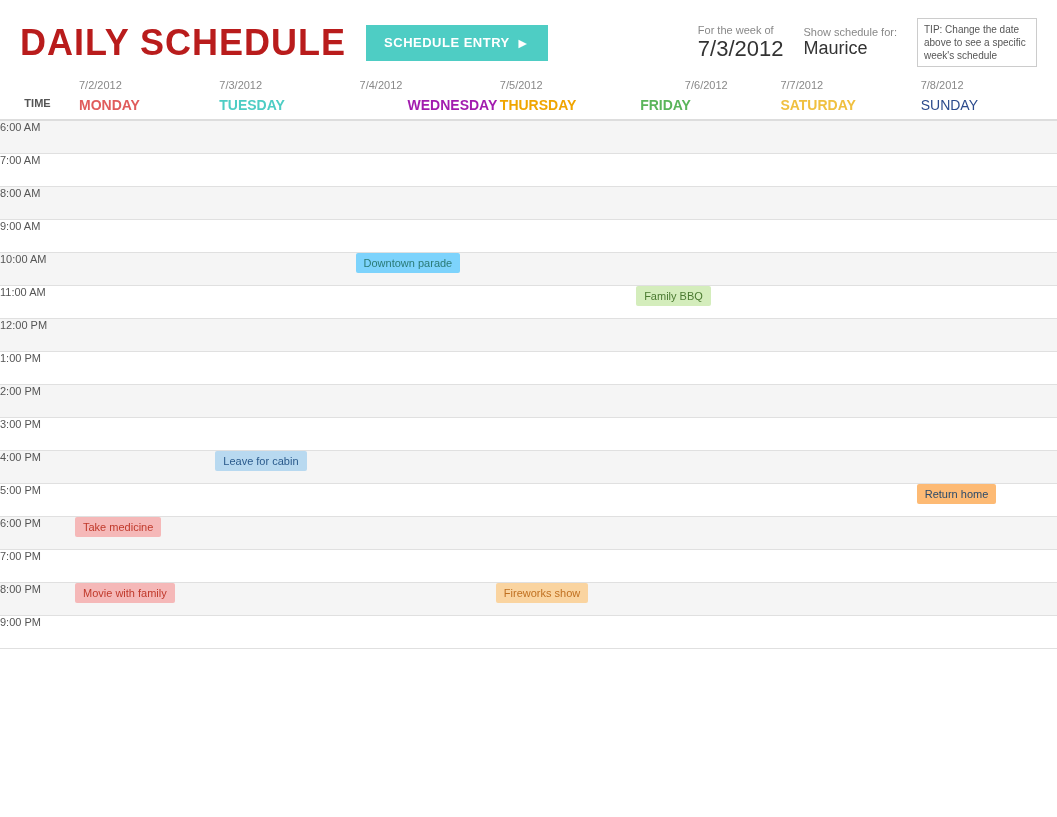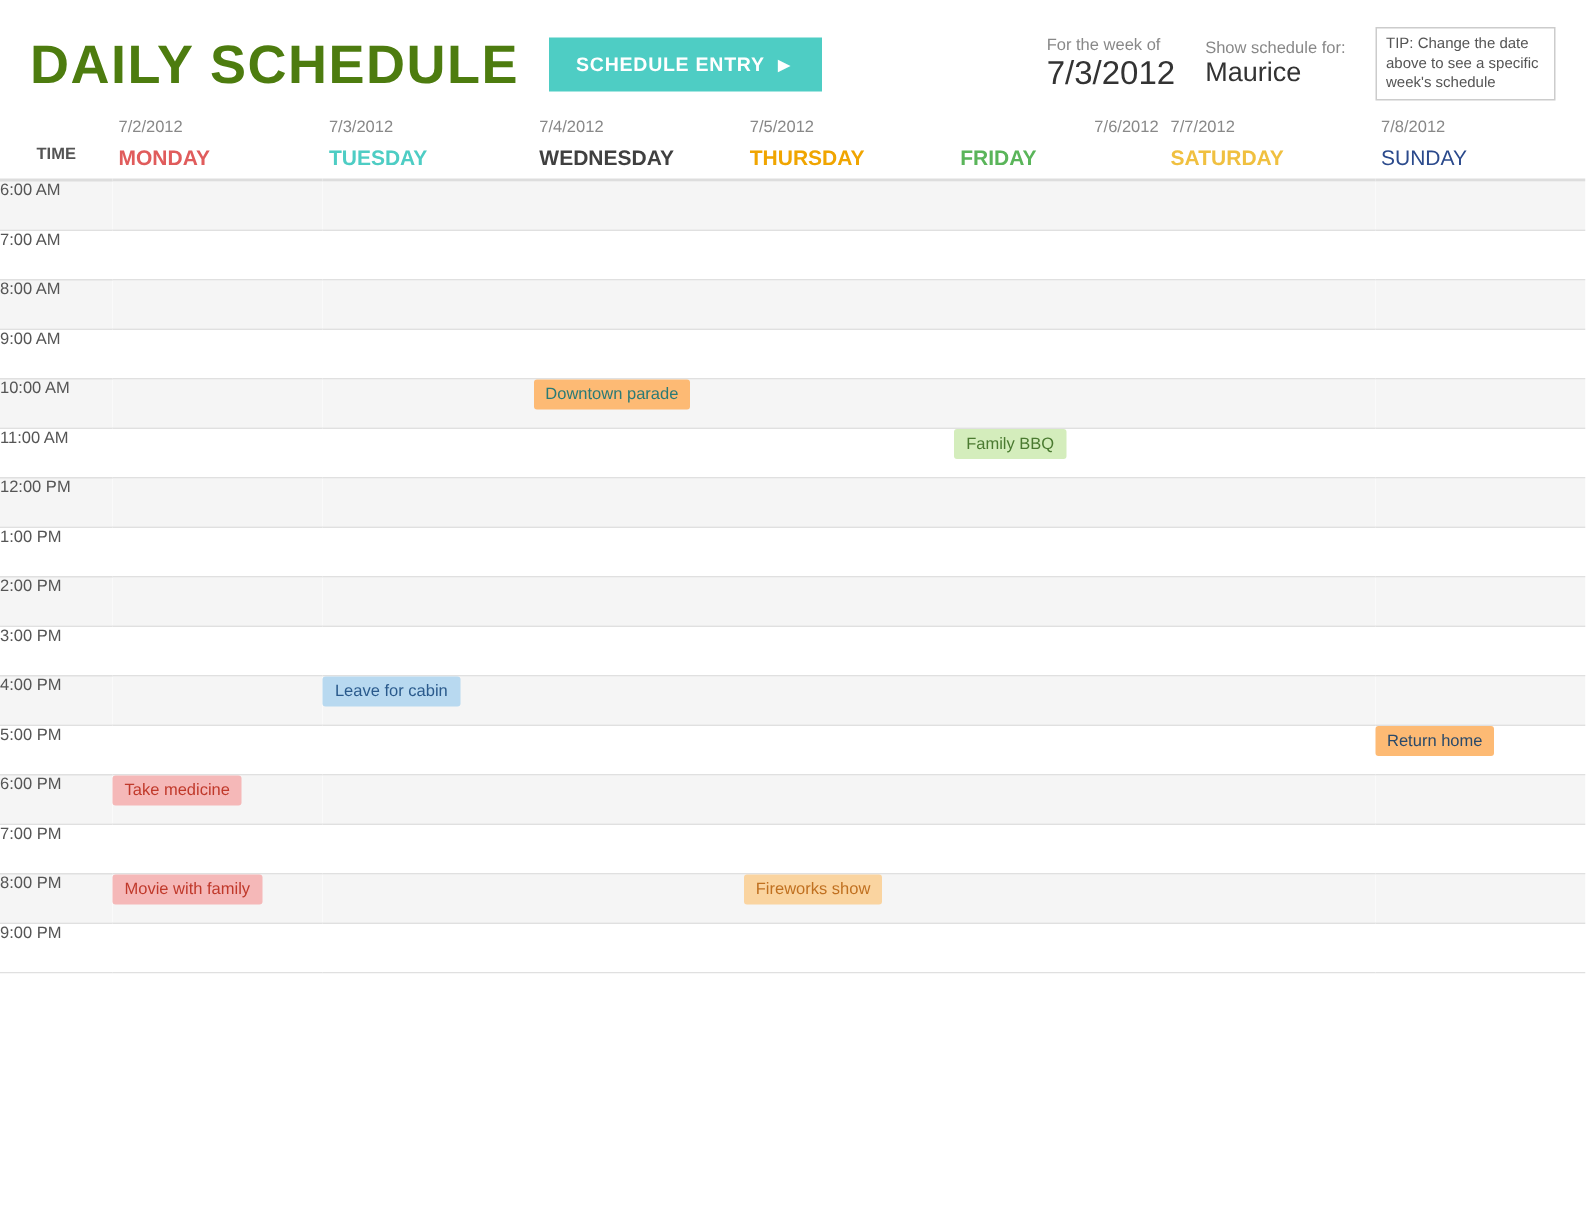--- a/index.html
+++ b/index.html
@@ -1,55 +1,55 @@
 <!DOCTYPE html>
 <html><head>
   <meta charset="utf-8">
   <style>
     * { box-sizing: border-box; margin: 0; padding: 0; }
     body { font-family: Arial, sans-serif; background: #fff; font-size: 12px; color: #333; }
 
     .header { display: flex; align-items: center; padding: 18px 20px 10px 20px; gap: 20px; }
-    .title { font-size: 36px; font-weight: bold; color: #4d7c0f; letter-spacing: 1px; flex: 0 0 auto; }
+    .title { font-size: 36px; font-weight: bold; color: #b91c1c; letter-spacing: 1px; flex: 0 0 auto; }
     .schedule-btn { background: #4ecdc4; color: #fff; border: none; padding: 10px 18px; font-size: 13px; font-weight: bold; cursor: pointer; letter-spacing: 0.5px; display: flex; align-items: center; gap: 6px; white-space: nowrap; }
     .schedule-btn .arrow { font-size: 14px; }
     .week-info { display: flex; flex-direction: column; font-size: 12px; color: #555; }
     .week-info .week-label { font-size: 11px; color: #888; }
     .week-info .week-date { font-size: 22px; color: #333; font-weight: normal; }
     .show-for { display: flex; flex-direction: column; font-size: 12px; color: #555; }
     .show-for .show-label { font-size: 11px; color: #888; }
     .show-for .show-name { font-size: 18px; color: #333; }
     .tip-box { border: 1px solid #ccc; padding: 4px 6px; font-size: 10px; color: #555; max-width: 120px; overflow: hidden; line-height: 1.3; }
 
     .calendar { width: 100%; border-collapse: collapse; table-layout: fixed; }
     .calendar th, .calendar td { border-bottom: 1px solid #e0e0e0; padding: 0; vertical-align: top; }
     .calendar thead tr:first-child th { padding: 2px 4px; font-size: 11px; color: #888; font-weight: normal; background: #fff; border-bottom: none; }
     .calendar thead tr:last-child th { padding: 4px 4px 6px 4px; border-bottom: 2px solid #ddd; }
 
     .time-col { width: 75px; }
 
     .day-mon { color: #e05c5c; font-weight: bold; font-size: 14px; }
     .day-tue { color: #4ecdc4; font-weight: bold; font-size: 14px; }
-    .day-wed { color: #404040; font-weight: bold; font-size: 14px; }
+    .day-wed { color: #a21caf; font-weight: bold; font-size: 14px; margin-left: 48px; }
     .day-thu { color: #f0a500; font-weight: bold; font-size: 14px; }
     .day-fri { color: #5ab55a; font-weight: bold; font-size: 14px; }
     .day-sat { color: #f0c040; font-weight: bold; font-size: 14px; }
     .day-sun { color: #2b4a8c; font-weight: normal; font-size: 14px; }
 
     .time-label { font-size: 11px; color: #555; padding: 4px 8px 4px 20px; white-space: nowrap; vertical-align: middle; }
     .time-head { font-size: 11px; color: #555; font-weight: bold; padding: 4px 4px 6px 20px; vertical-align: bottom; }
 
     .calendar tbody tr { height: 33px; }
     .calendar tbody tr:nth-child(odd) { background: #f5f5f5; }
     .calendar tbody tr:nth-child(even) { background: #fff; }
 
     .event-cell { position: relative; padding: 2px 2px; vertical-align: middle; }
     .event-block { display: inline-block; padding: 4px 8px; font-size: 11px; border-radius: 2px; white-space: nowrap; cursor: pointer; }
 
-    .event-teal { background: #fdba74; color: #2a7a76; }
+    .event-teal { background: #7dd3fc; color: #2a7a76; }
     .event-green { background: #d4edbc; color: #4a7a30; }
     .event-blue-light { background: #b8d9f0; color: #2a5a8c; }
     .event-red { background: #f5b8b8; color: #c0392b; }
     .event-orange { background: #fad4a0; color: #c07020; }
     .event-steel { background: #fdba74; color: #2a4a6a; }
 
     .header-spacer { flex: 1; }
   </style>
 </head>
 <body>
@@ -74,21 +74,21 @@
 
 <table class="calendar" id="calendar-table">
   <thead>
     <tr id="date-row">
       <th class="time-col"></th>
 
     <th style="font-size: 11px; color: rgb(136, 136, 136); font-weight: normal; text-align: left; padding: 2px 4px; border-bottom: none;">7/2/2012</th>
         <th style="font-size: 11px; color: rgb(136, 136, 136); font-weight: normal; text-align: left; padding: 2px 4px; border-bottom: none;">7/3/2012</th>
         <th style="font-size: 11px; color: rgb(136, 136, 136); font-weight: normal; text-align: left; padding: 2px 4px; border-bottom: none; margin-left: 48px;">7/4/2012</th>
         <th style="font-size: 11px; color: rgb(136, 136, 136); font-weight: normal; text-align: left; padding: 2px 4px; border-bottom: none;">7/5/2012</th>
-        <th style="font-size: 11px; color: rgb(136, 136, 136); font-weight: normal; text-align: right; padding: 2px 4px; border-bottom: none;">7/6/2012</th>
+        <th style="font-size: 11px; color: rgb(136, 136, 136); font-weight: normal; text-align: center; padding: 2px 4px; border-bottom: none;">7/6/2012</th>
         <th style="font-size: 11px; color: rgb(136, 136, 136); font-weight: normal; text-align: left; padding: 2px 4px; border-bottom: none;">7/7/2012</th>
         <th style="font-size: 11px; color: rgb(136, 136, 136); font-weight: normal; text-align: left; padding: 2px 4px; border-bottom: none;">7/8/2012</th>
       </tr>
     <tr id="day-row">
       <th class="time-col time-head">TIME</th>
 
     <th style="text-align: left; padding: 4px 4px 6px;"><span class="day-mon">MONDAY</span></th>
         <th style="text-align: left; padding: 4px 4px 6px;"><span class="day-tue">TUESDAY</span></th>
         <th style="text-align: left; padding: 4px 4px 6px;"><span class="day-wed">WEDNESDAY</span></th>
         <th style="text-align: left; padding: 4px 4px 6px;"><span class="day-thu">THURSDAY</span></th>

